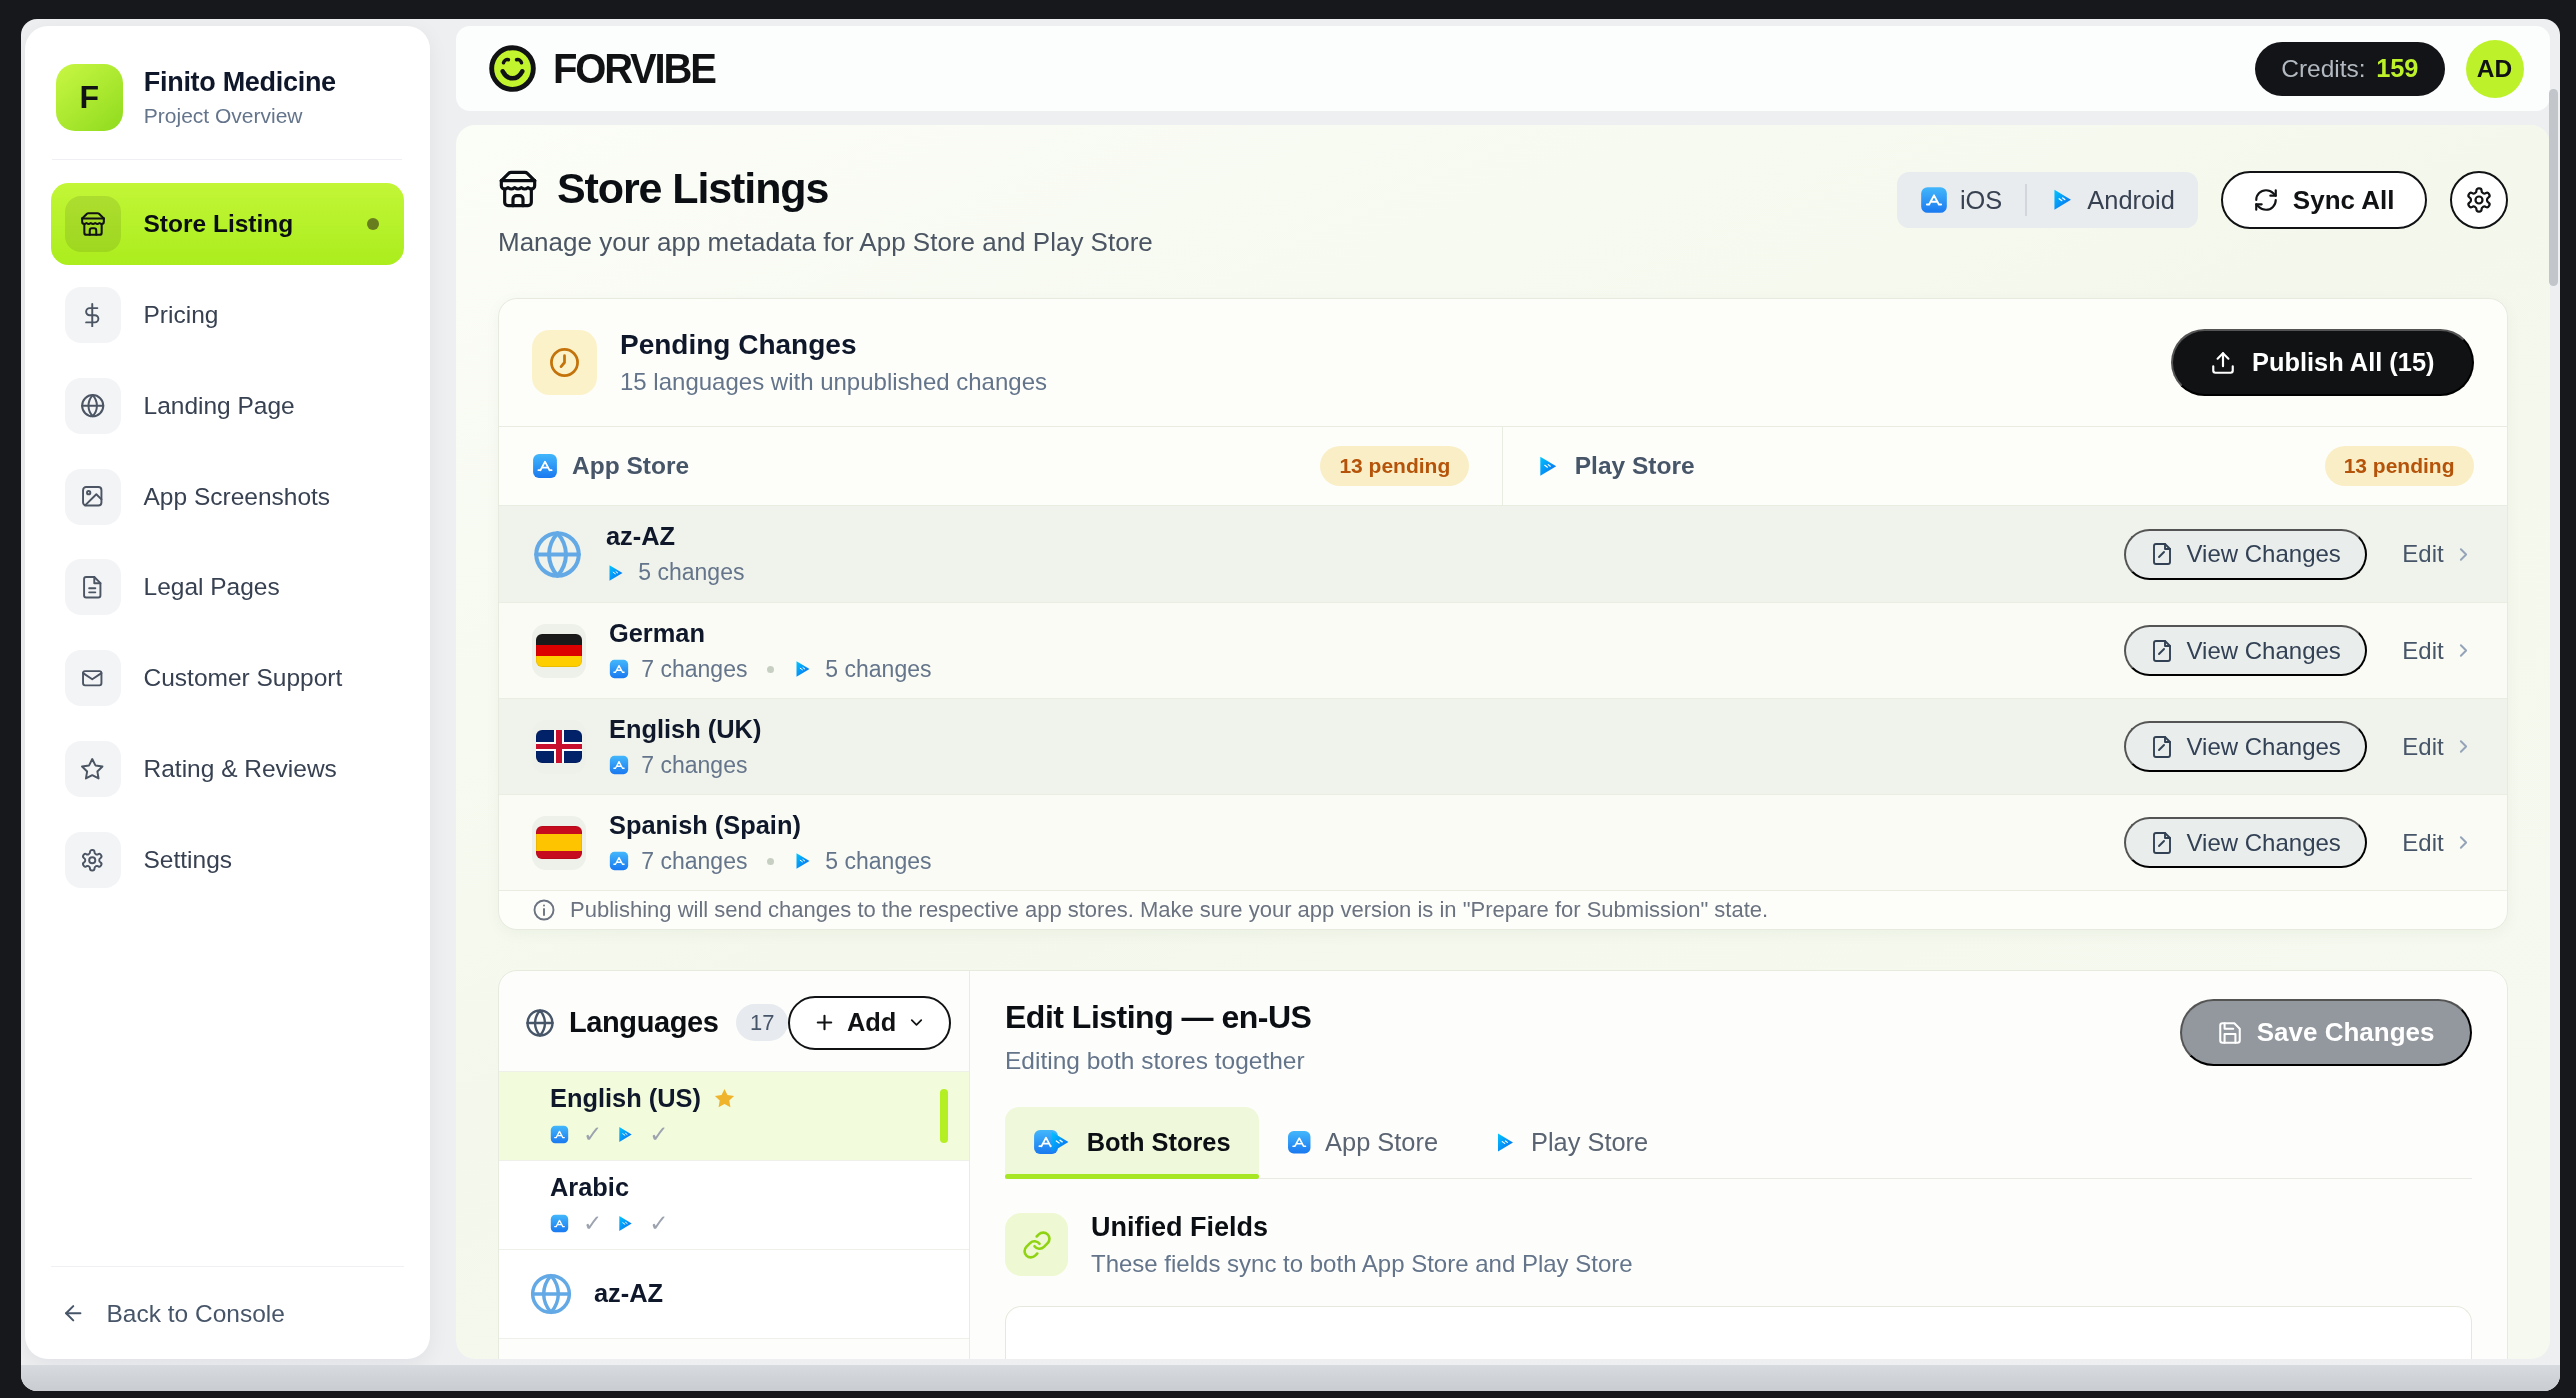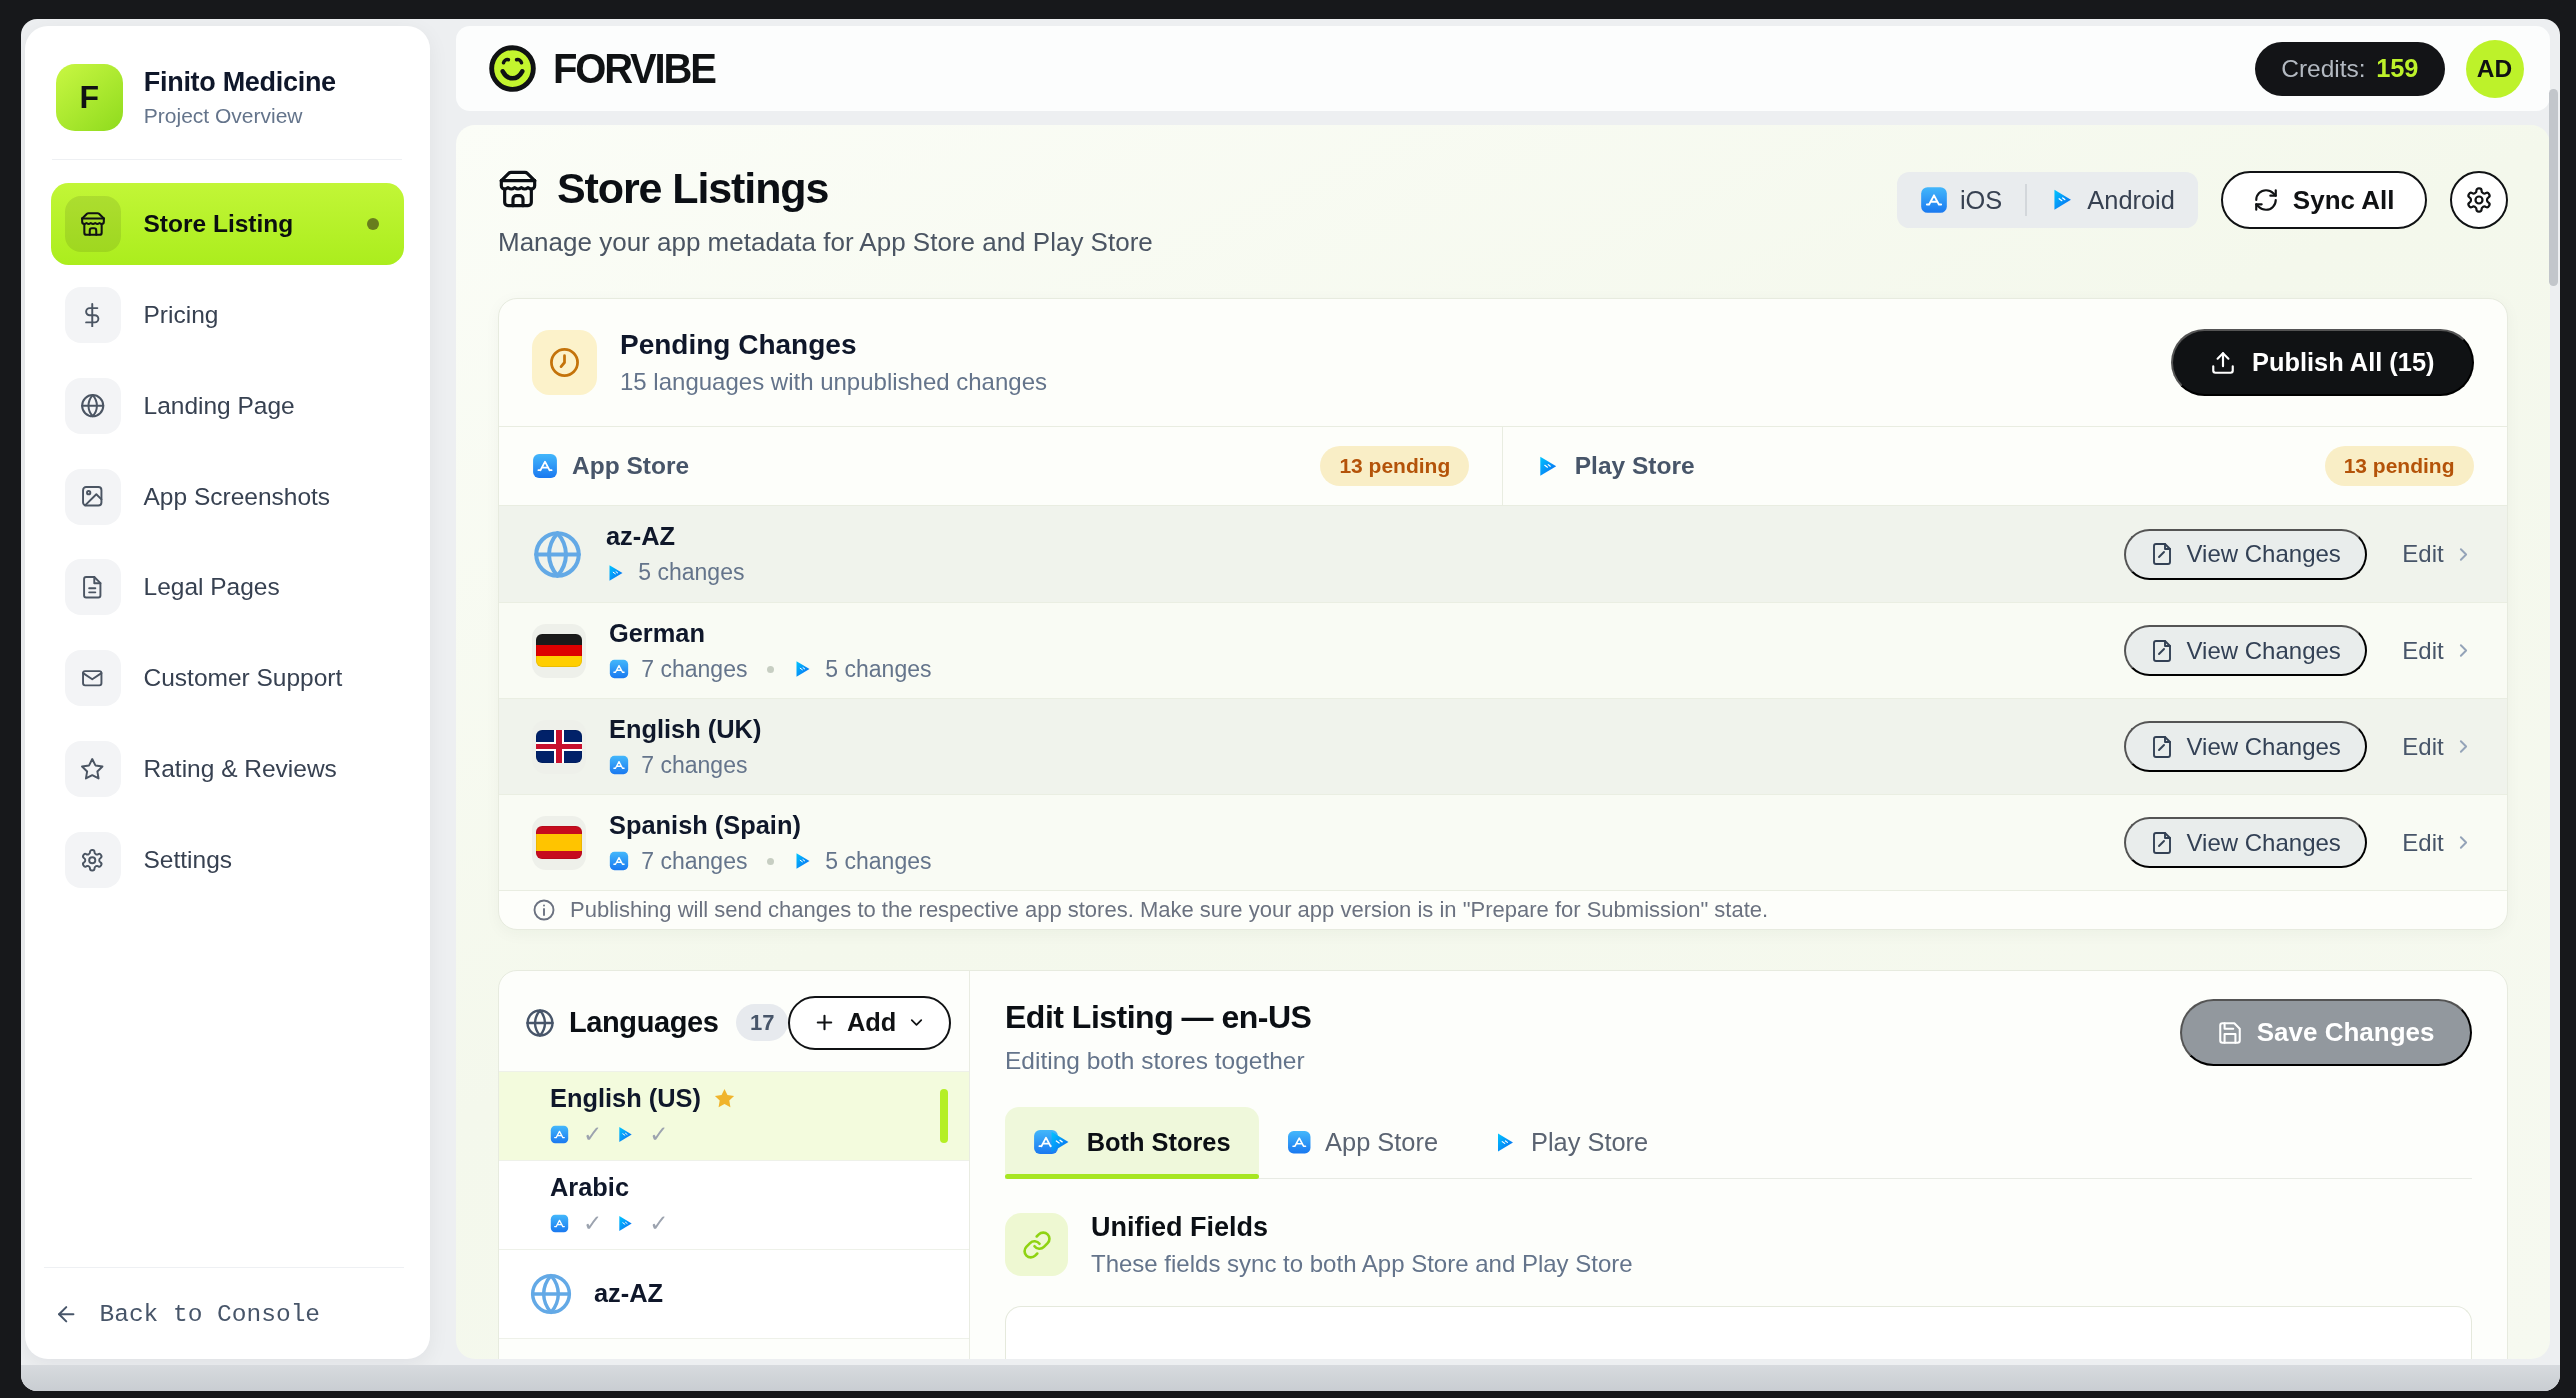--- a/index.html
+++ b/index.html
@@ -17,21 +17,21 @@
   .project-name { font-size:27px; font-weight:700; color:#0f172a; letter-spacing:-0.3px; }
   .project-sub { font-size:21px; color:#64748b; margin-top:6.1px; }
   .side-div { height:0.9px; background:#eef0f3; margin:28px 1.8px 23px; }
   .nav-item { display:flex; align-items:center; gap:23px; padding:13px 14px; border-radius:17.5px; margin-bottom:8.8px; position:relative; cursor:pointer; }
   .nav-ic { width:56px; height:56px; border-radius:16px; background:#f3f4f6; color:#4b5563; display:flex; align-items:center; justify-content:center; }
   .nav-label { font-size:24.5px; color:#374151; font-weight:500; }
   .nav-item.active { background:linear-gradient(180deg,#c2f637,#abed1d); }
   .nav-item.active .nav-ic { background:rgba(16,18,20,.10); color:#101214; }
   .nav-item.active .nav-label { color:#0b0e10; font-weight:700; }
   .active-dot { position:absolute; right:24.5px; width:12.3px; height:12.3px; border-radius:50%; background:#4d5519; opacity:.75; }
-  .sidebar-bottom { position:absolute; left:19px; right:26px; bottom:24.5px;font-family:Liberation Mono, monospace; }
+  .sidebar-bottom { position:absolute; left:26px; right:26px; bottom:24.5px; }
   .back-div { height:0.9px; background:#eef0f3; margin-bottom:26px; }
   .back-row { display:flex; align-items:center; gap:21px; color:#475569; padding:7px 10.5px; cursor:pointer; }
   .back-label { font-size:24.5px; color:#475569; font-weight:500; }
 
   
   .main { position:absolute; left:435px; right:10.5px; top:7px; bottom:32px; display:flex; flex-direction:column; }
   .topbar { height:85px; background:#fcfdfd; border-radius:14px; display:flex; align-items:center; justify-content:space-between; padding:0 26px 0 32px; }
   .brand { display:flex; align-items:center; gap:16px; }
   .brand-word { font-size:40px; font-weight:800; letter-spacing:-2.2px; color:#101214; transform:scaleY(1.08); }
   .top-right { display:flex; align-items:center; gap:21px; }
@@ -82,21 +82,21 @@
   .edit-link { display:flex; align-items:center; gap:8.8px; font-size:24px; color:#475569; cursor:pointer; }
   .pending-note { display:flex; align-items:center; gap:14px; padding:6px 33px; border-top:0.9px solid #e9ede1; color:#6b7280; }
   .note-text { font-size:22px; color:#6b7280; }
 
   
   .split { margin-top:40px; background:#fdfefb; border:0.9px solid #e7ebdf; border-radius:19px 19px 0 0; display:flex; overflow:hidden; height:403px; }
   .langs-panel { width:471px; border-right:0.9px solid #e9ece2; display:flex; flex-direction:column; }
   .langs-head { display:flex; align-items:center; justify-content:space-between; padding:24.5px 26px 21px; border-bottom:0.9px solid #eef1e9; }
   .langs-title-wrap { display:flex; align-items:center; gap:14px; color:#475569; }
   .langs-title { font-size:29px; font-weight:800; color:#0b0f14; letter-spacing:-0.4px; }
-  .count-badge { background:#e7eaee; color:#475569; font-size:22px; font-weight:700; border-radius:875px; padding:5.3px 14px; margin-left:3.5px; }
+  .count-badge { background:#e7eaee; color:#475569; font-size:22px; font-weight:400; border-radius:875px; padding:5.3px 14px; margin-left:3.5px; }
   .btn-add { display:flex; align-items:center; gap:10.5px; border:2.6px solid #101214; border-radius:875px; height:54px; padding:16px 23px; font-size:25.4px; font-weight:600; color:#101214; background:#fff; cursor:pointer; }
   .lang-item { position:relative; display:flex; align-items:center; gap:21px; padding:0 30px; height:89px; border-bottom:0.9px solid #eef1e9; cursor:pointer; background:#fff; }
   .lang-item.selected { background:#f3fbdd; }
   .sel-bar { position:absolute; right:21px; top:50%; transform:translateY(-50%); width:8px; height:54px; border-radius:5.3px; background:#b4ef25; }
   .li-name-row { display:flex; align-items:center; gap:12.3px; }
   .li-name { font-size:25.4px; font-weight:600; color:#0f172a; }
   .li-meta { display:flex; align-items:center; gap:14px; margin-top:8px; }
   .check { font-size:23px; color:#9ca3af; font-weight:700; }
 
   .editor { flex:1; padding:28px 35px 0; }

